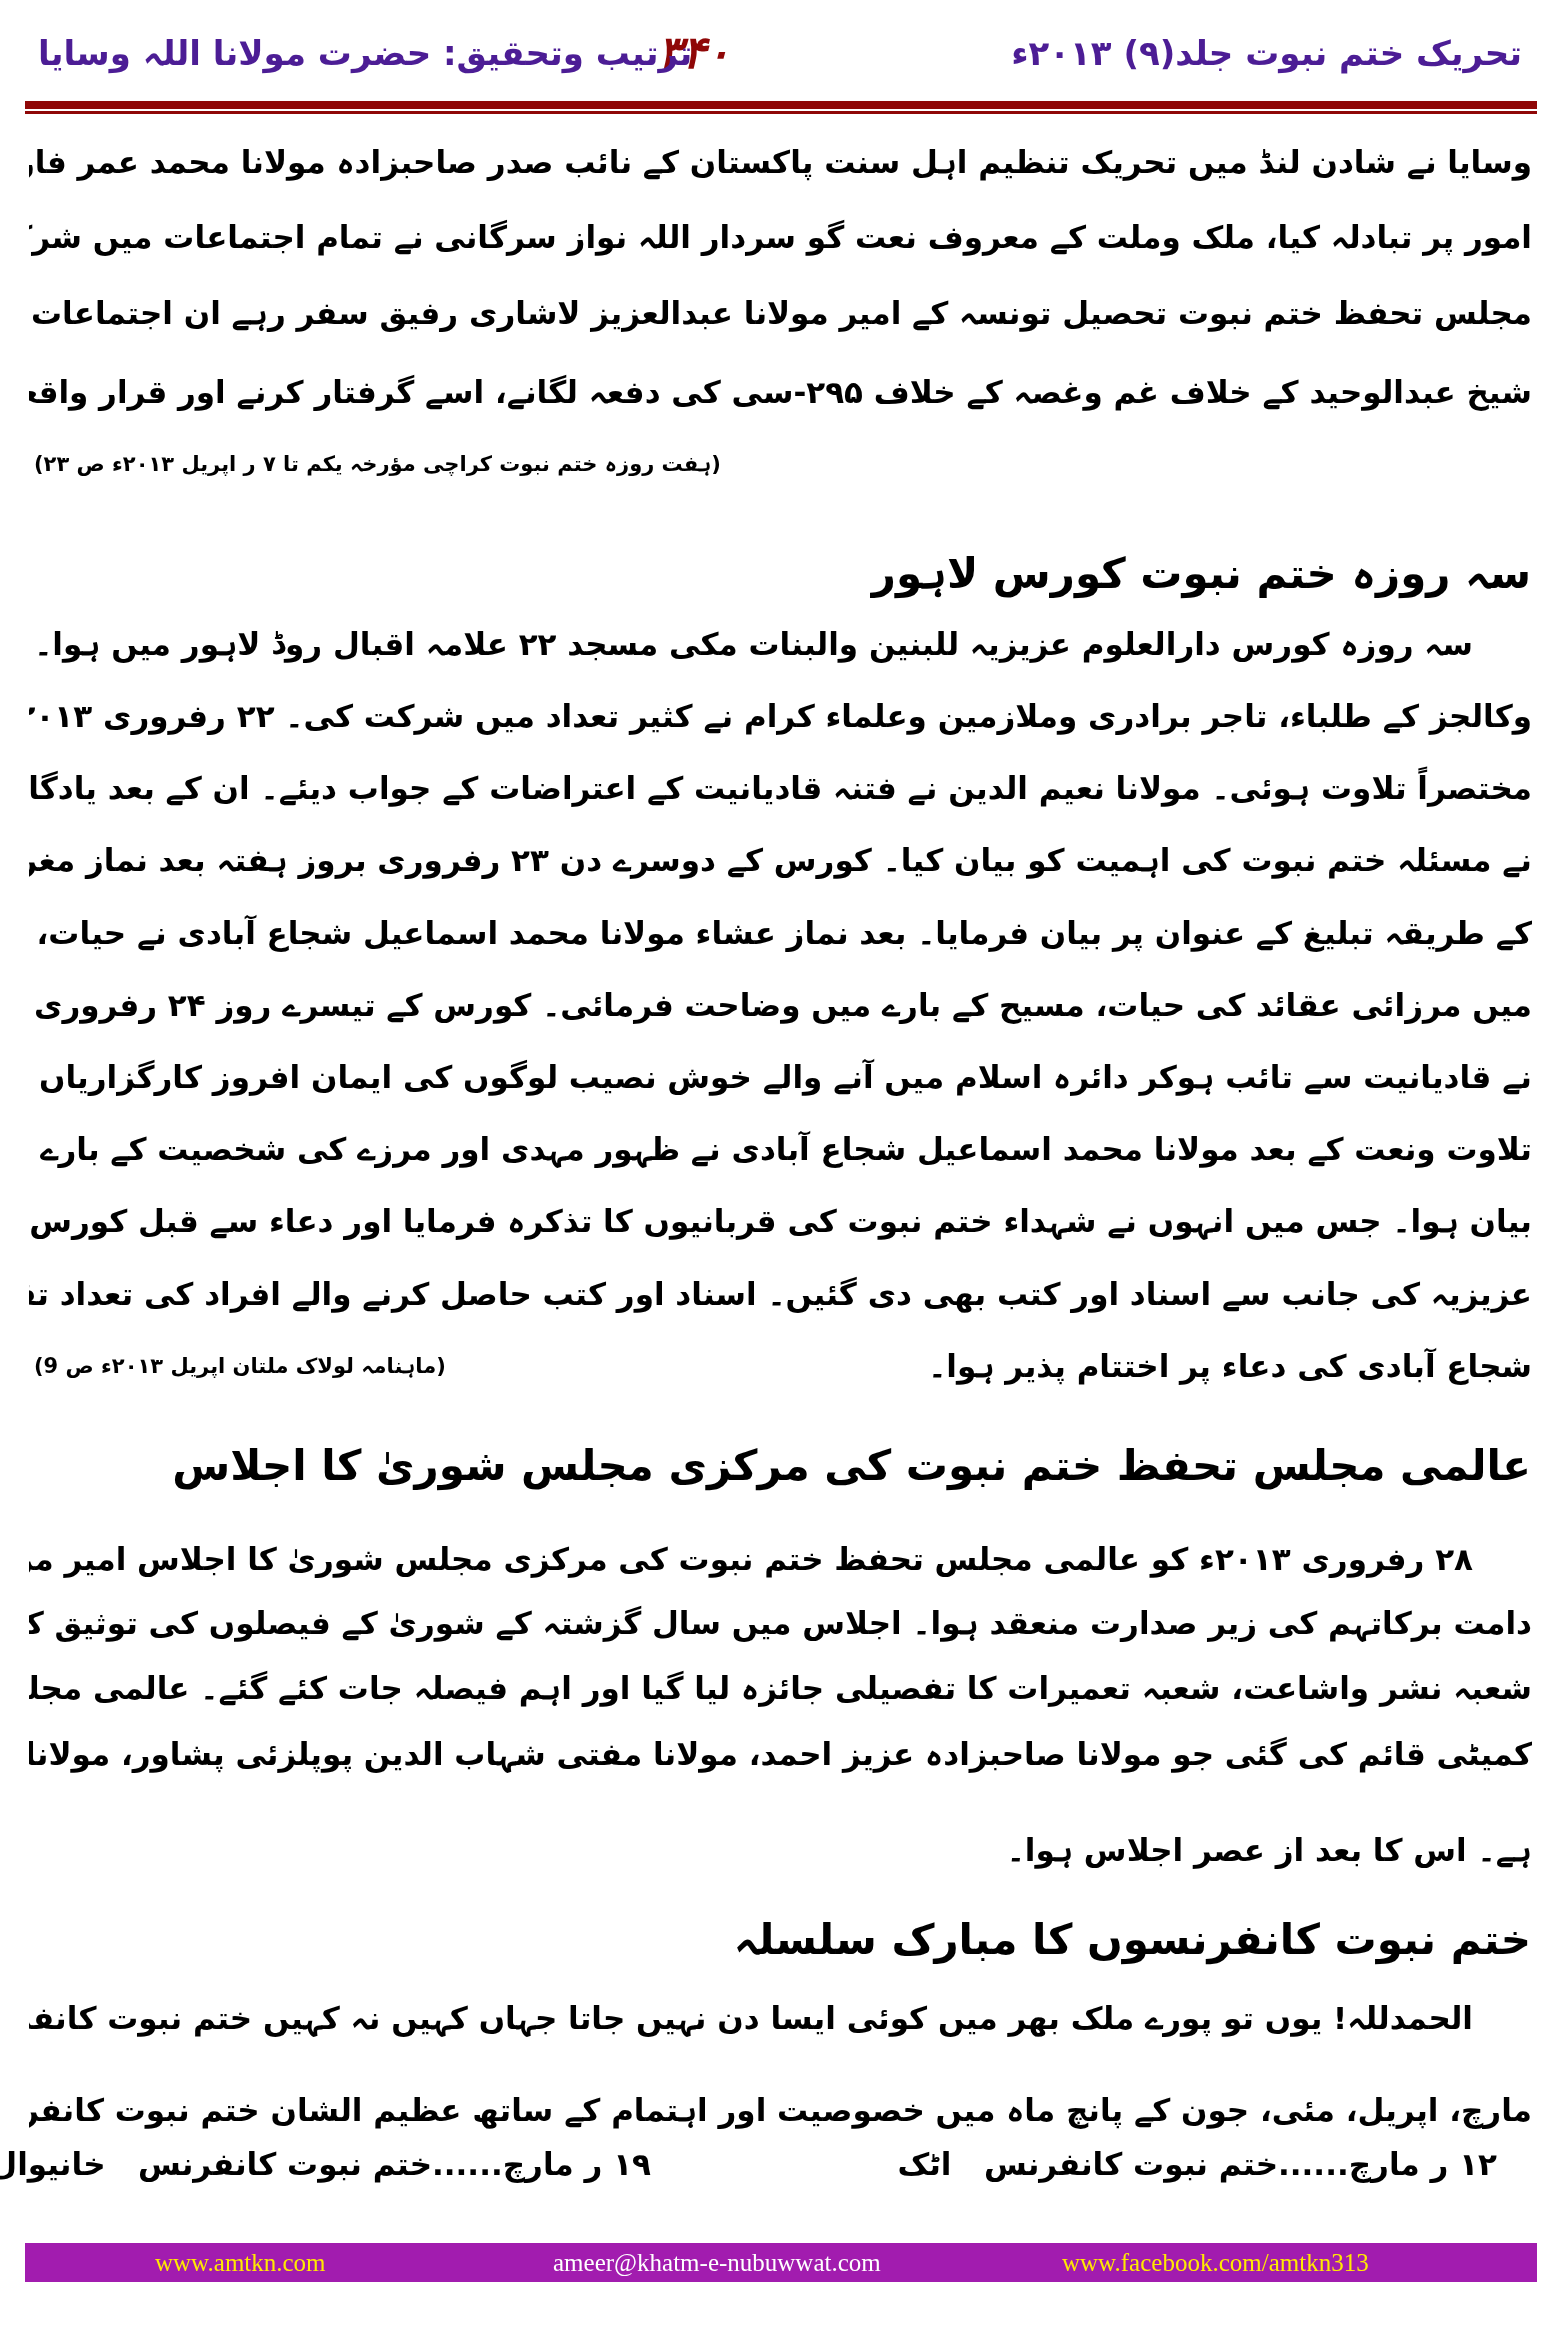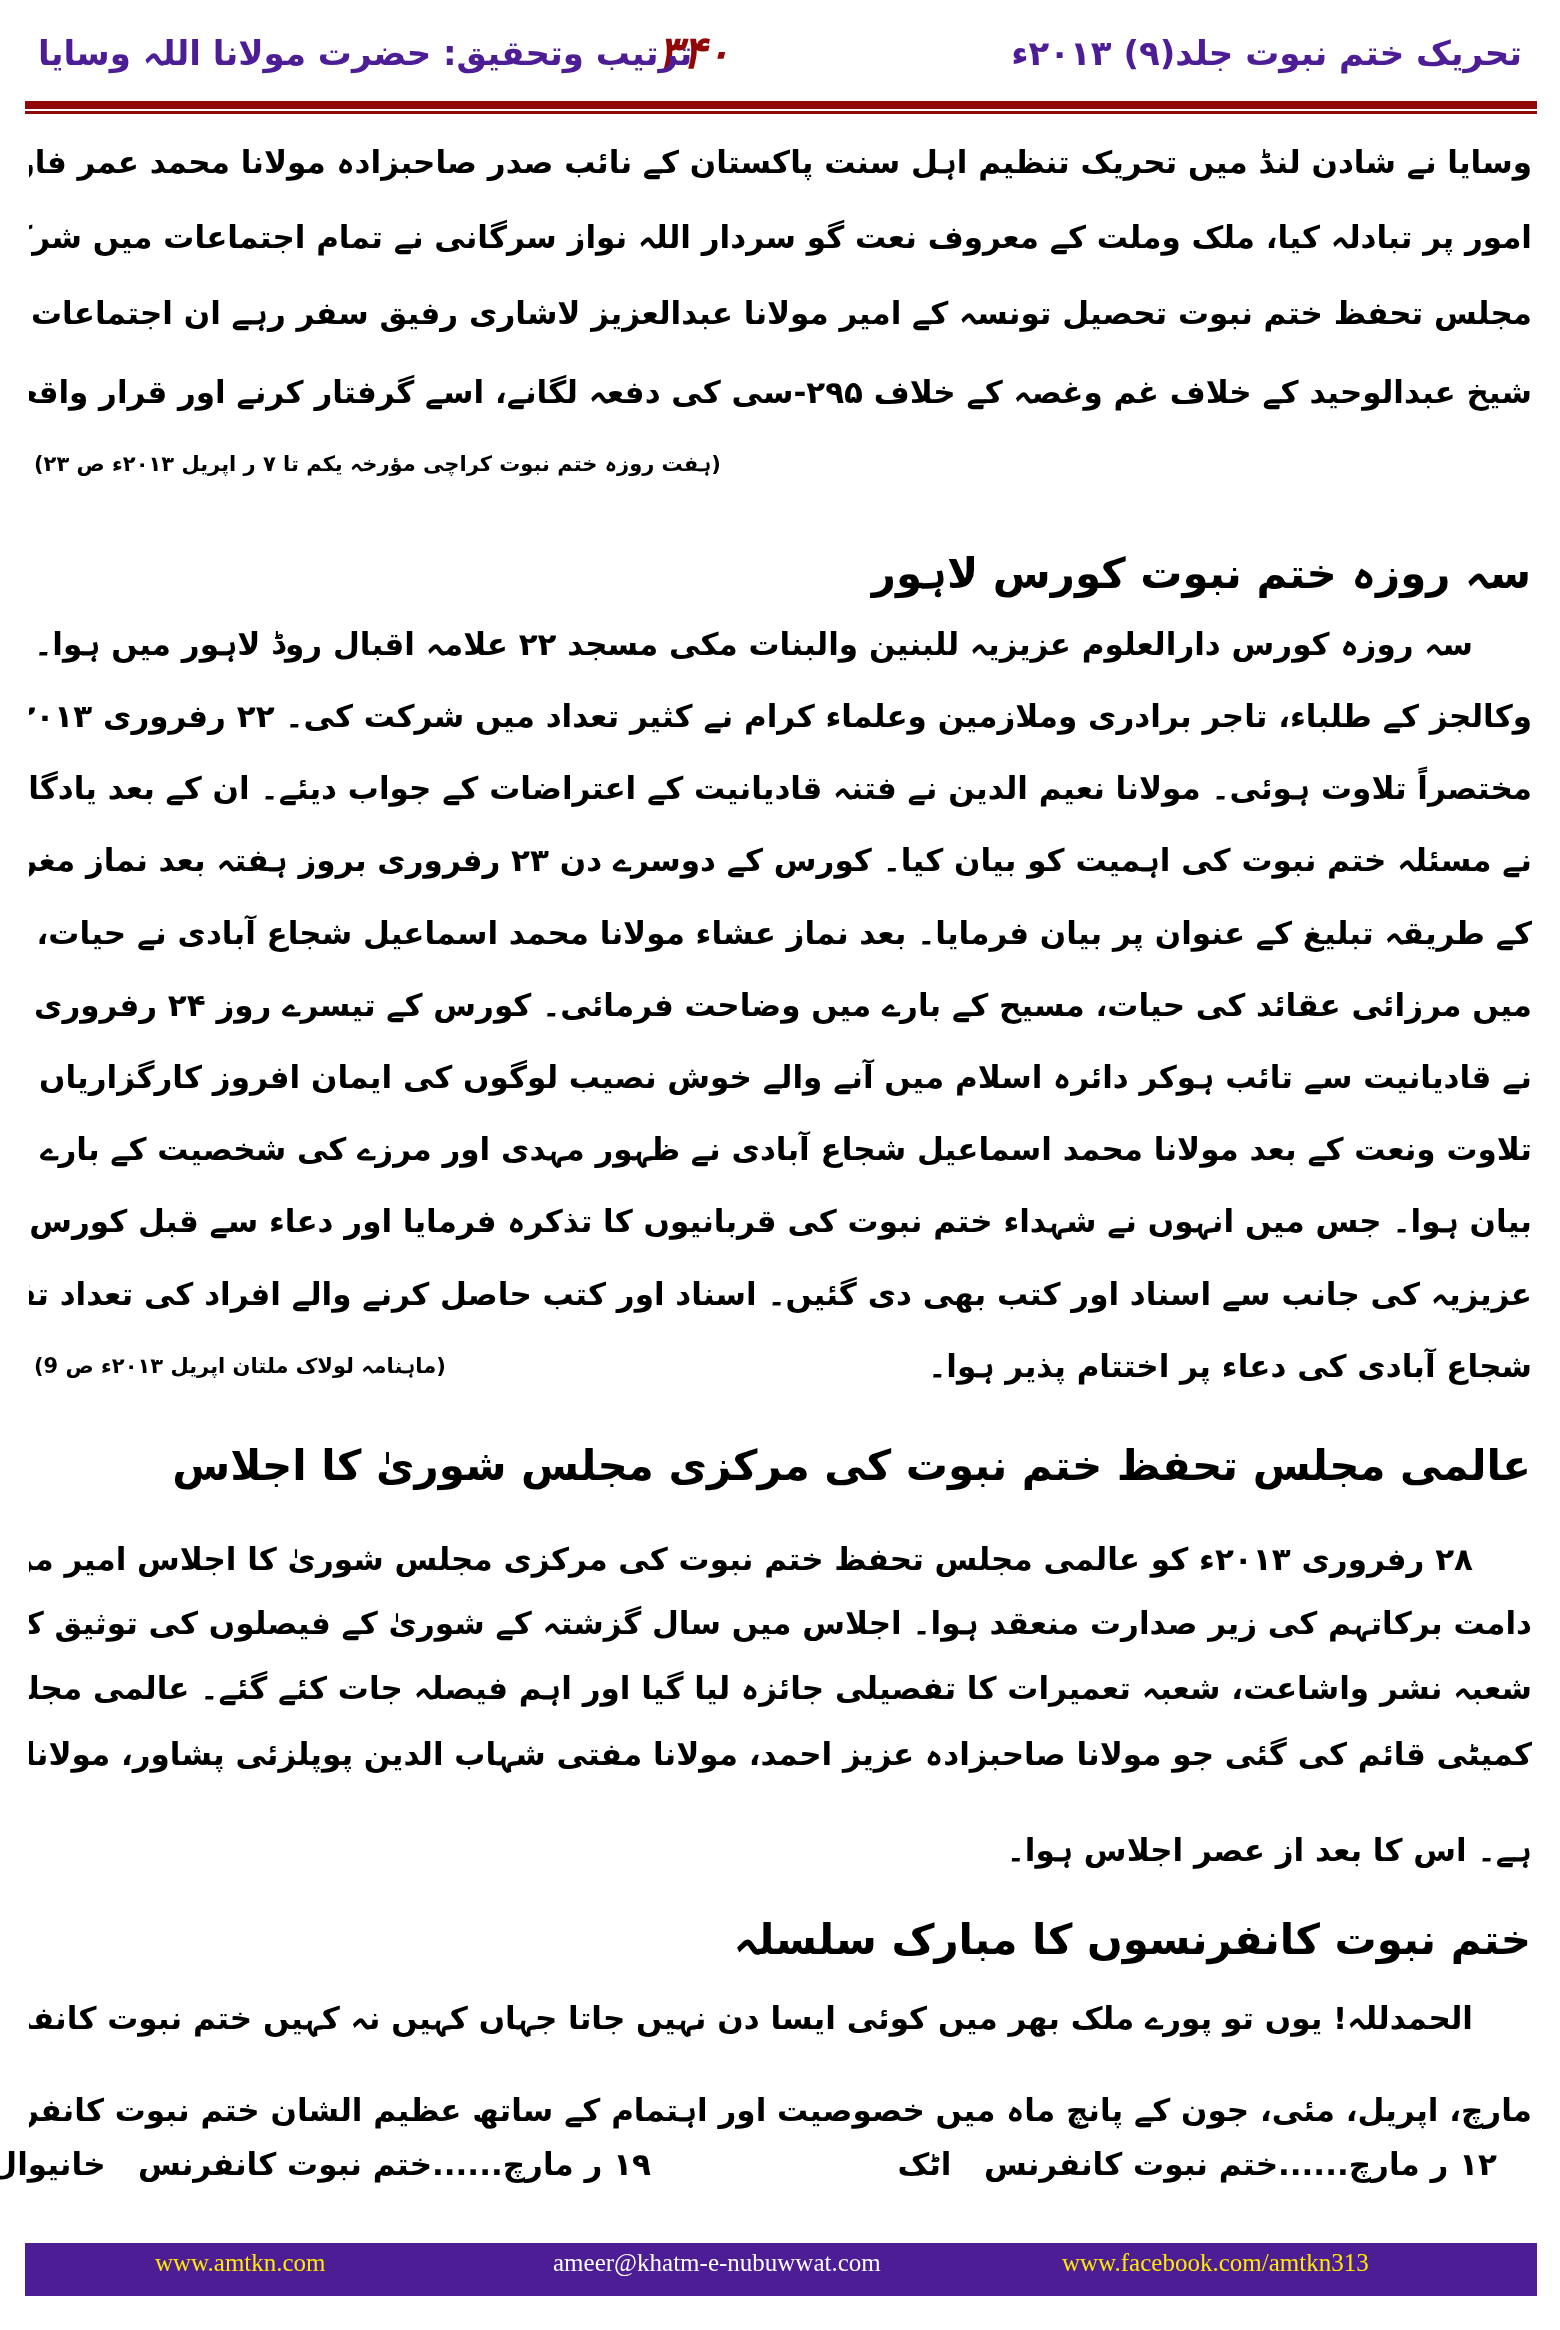--- a/index.html
+++ b/index.html
@@ -19,21 +19,21 @@
           text-align:justify; text-align-last:justify; overflow:hidden; }
   .line.short { text-align-last:right; }
   .line.indent { padding-right:59px; width:1444px; }
   .cite { position:absolute; direction:rtl; font-weight:bold; font-size:21px;
           line-height:50px; height:50px; white-space:nowrap; }
   .heading { position:absolute; right:29px; direction:rtl; font-weight:bold; font-size:42px;
              line-height:67px; height:67px; white-space:nowrap; }
   .list-item { position:absolute; direction:rtl; font-weight:bold; font-size:31px;
                line-height:59px; height:59px; white-space:nowrap; }
 
-  .footer { position:absolute; left:25px; top:2243px; width:1512px; height:53px; background:#4c1d95; }
+  .footer { position:absolute; left:25px; top:2243px; width:1512px; height:39px; background:#a21caf; }
   .footer a { position:absolute; top:0; line-height:39px; font-family:"Liberation Serif", serif;
               font-size:25px; text-decoration:none; white-space:nowrap; }
   .f-site { left:130px; color:#ffea00; }
   .f-mail { left:516px; color:#ffffff;margin-left:12px; }
   .f-fb { left:1037px; color:#ffea00; }
 </style>
 </head>
 <body>
 
 <div class="hdr hdr-right">تحریک ختم نبوت جلد(۹) ۲۰۱۳ء</div>

